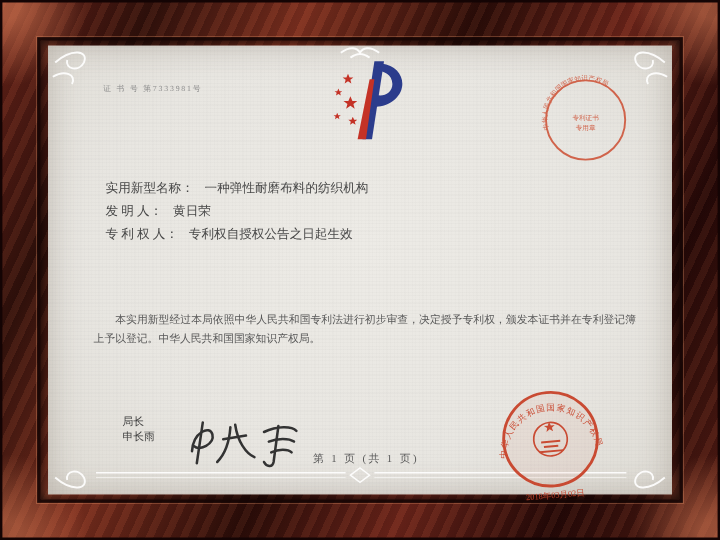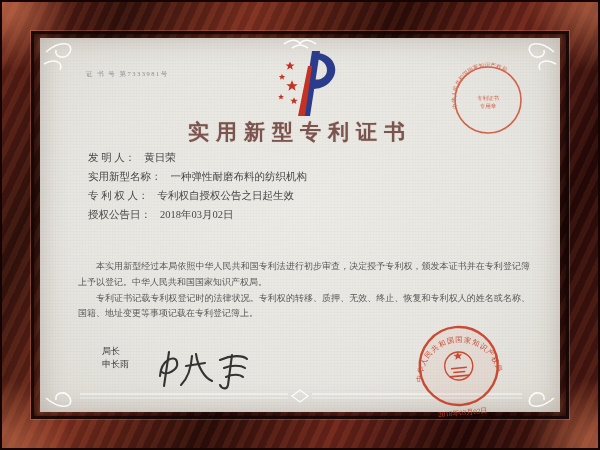--- a/index.html
+++ b/index.html
@@ -98,40 +98,35 @@
     <svg class="top-stamp" width="84" height="84" viewBox="0 0 84 84">
       <defs>
           <path id="tsArc" d="M12,52 A32,32 0 1 1 72,52"></path>
         </defs>
       <circle cx="42" cy="42" r="33" fill="none" stroke="#cd4e32" stroke-width="1.6"></circle>
       <text class="ring-text-sm"><textPath href="#tsArc" startOffset="2">中华人民共和国国家知识产权局</textPath></text>
       <text class="stamp-center" x="42" y="42" text-anchor="middle">专利证书</text>
       <text class="stamp-center" x="42" y="50" text-anchor="middle">专用章</text>
     </svg>
 
-    <div class="title">实用新型专利证书</div>
 
     <div class="fields">
+      <div class="field">
+        <span class="lbl">实用新型名称：</span><span class="val">一种弹性耐磨布料的纺织机构</span>
+      </div>
       <div class="field">
         <span class="lbl">发 明 人：</span><span class="val">黄日荣</span>
       </div>
       <div class="field">
-        <span class="lbl">实用新型名称：</span><span class="val">一种弹性耐磨布料的纺织机构</span>
-      </div>
-      <div class="field">
         <span class="lbl">专 利 权 人：</span><span class="val">专利权自授权公告之日起生效</span>
-      </div>
-      <div class="field">
-        <span class="lbl">授权公告日：</span><span class="val">2018年03月02日</span>
       </div>
     </div>
 
     <div class="paras">
       <p>本实用新型经过本局依照中华人民共和国专利法进行初步审查，决定授予专利权，颁发本证书并在专利登记簿上予以登记。中华人民共和国国家知识产权局。</p>
-      <p>专利证书记载专利权登记时的法律状况。专利权的转移、质押、无效、终止、恢复和专利权人的姓名或名称、国籍、地址变更等事项记载在专利登记簿上。</p>
     </div>
 
     <div class="signer">
       <div>局长</div>
       <div>申长雨</div>
     </div>
 
     <svg class="signature" width="110" height="46" viewBox="0 0 110 46">
       <g stroke="#333" stroke-width="2.1" fill="none" stroke-linecap="round" stroke-linejoin="round">
         <path d="M12,30 C13,14 27,8 29,16 C31,24 18,30 14,26"></path>
@@ -139,20 +134,21 @@
         <path d="M44,10 C43,24 38,34 33,39"></path>
         <path d="M38,20 L57,17"></path>
         <path d="M48,8 C50,22 57,32 64,35"></path>
         <path d="M72,14 C83,9 95,9 99,13"></path>
         <path d="M84,9 L80,39 C79,44 74,43 72,39"></path>
         <path d="M76,22 C83,19 93,19 97,22"></path>
         <path d="M78,31 C84,28 92,28 95,31"></path>
       </g>
     </svg>
 
+    <div class="page-info">第 1 页 (共 1 页)</div>
 
     <svg class="seal" width="102" height="102" viewBox="0 0 102 102">
       <defs>
           <path id="sealArc" d="M13,62 A38,38 0 1 1 89,62"></path>
         </defs>
       <circle cx="51" cy="48" r="39" fill="rgba(200,67,42,0.06)" stroke="#c8432a" stroke-width="2.4"></circle>
       <text class="ring-text"><textPath href="#sealArc" startOffset="1">中华人民共和国国家知识产权局</textPath></text>
       <g stroke="#c8432a" fill="#c8432a">
         <path transform="translate(51,38) scale(0.9)" stroke="none" d="M0,-5 L1.47,-1.55 5,-1.55 2.18,0.6 3.09,4.05 0,1.9 -3.09,4.05 -2.18,0.6 -5,-1.55 -1.47,-1.55 Z"></path>
         <circle cx="51" cy="48" r="14" fill="none" stroke-width="1.4"></circle>

